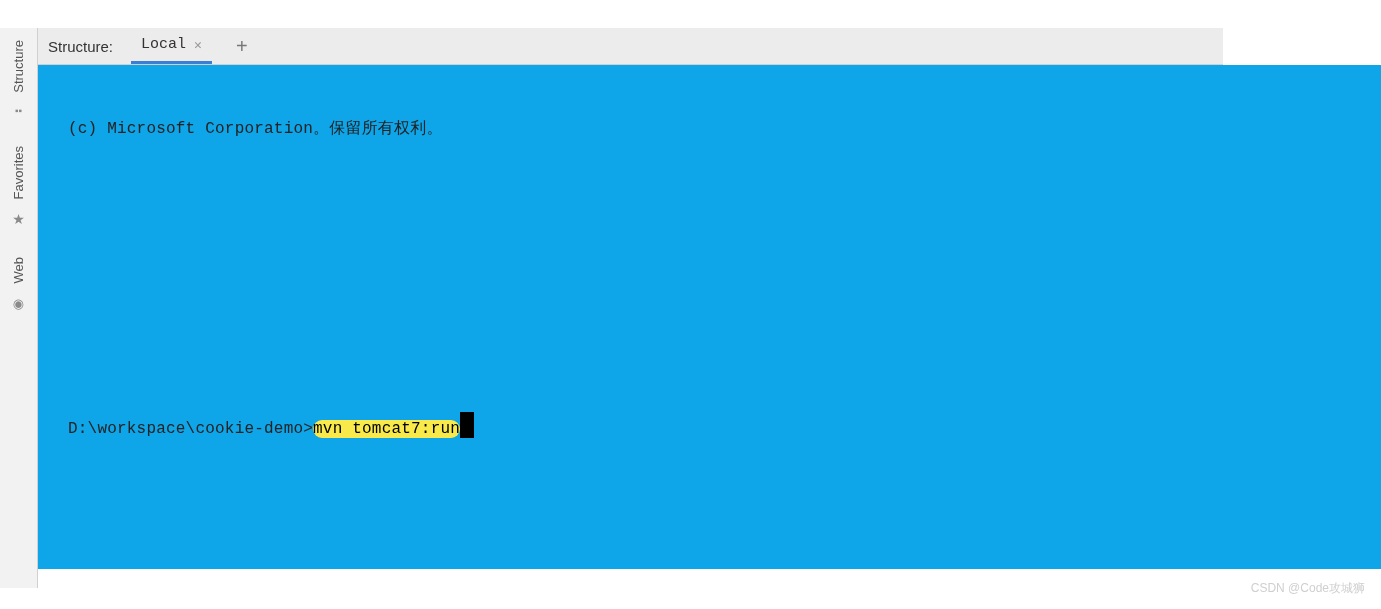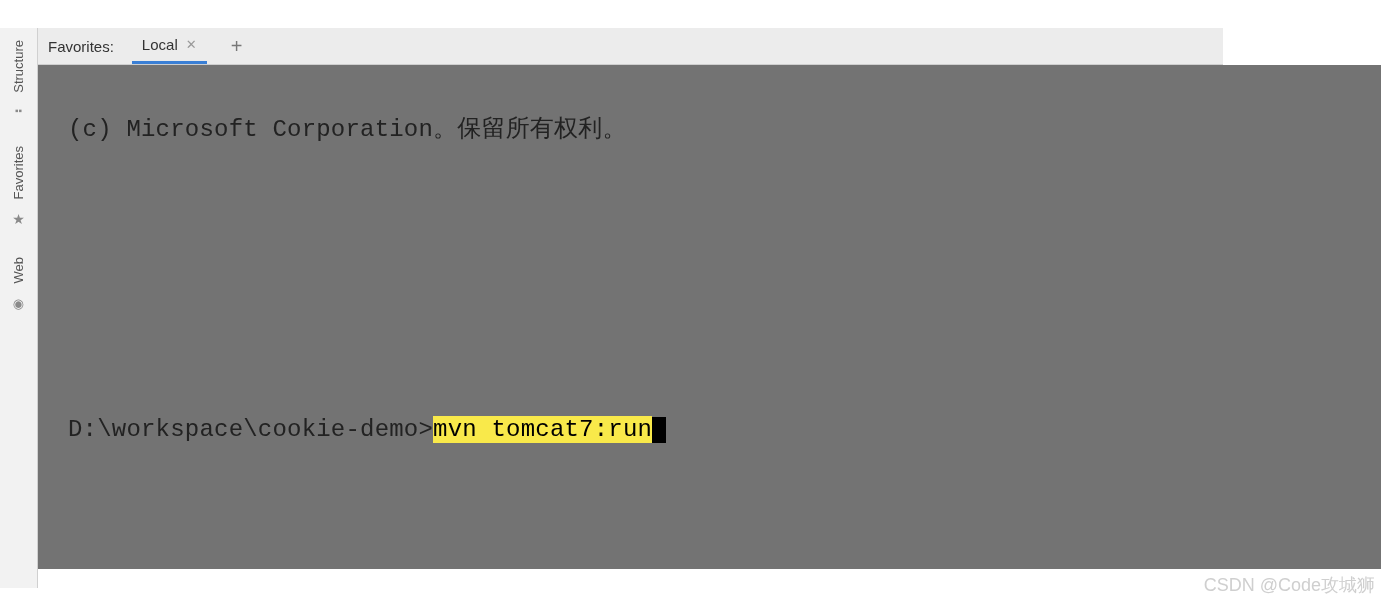--- a/index.html
+++ b/index.html
@@ -58,20 +58,21 @@
     }
     .tab {
       display: flex;
       align-items: center;
       font-size: 15px;
       color: #333;
       padding: 13px 10px;
       height: 100%;
       position: relative;
       cursor: pointer;
+      font-family: Liberation Mono, monospace;
     }
     .tab-active {
       border-bottom: 3px solid #3a7fd5;
     }
     .tab-close {
       margin-left: 8px;
       color: #999;
       font-size: 13px;
       cursor: pointer;
     }
@@ -81,48 +82,49 @@
       font-size: 20px;
       cursor: pointer;
       padding: 0 6px;
     }
     .console {
       position: absolute;
       left: 38px;
       top: 65px;
       right: 0;
       bottom: 40px;
-      background: #737373;
+      background: #0ea5e9;
       font-family: "Consolas", "Courier New", monospace;
-      font-size: 24px;
+      font-size: 16px;
       line-height: 37.5px;
       padding: 8px 0 0 30px;
       color: #222;
       white-space: pre;
       letter-spacing: 0.2px;
     }
     .console .line {
       min-height: 37.5px;
     }
     .console .highlight-yellow {
       background: #f9e94a;
       color: #000;
+      border-radius: 10px;
     }
     .console .black-block {
       display: inline-block;
       width: 14px;
       height: 26px;
       background: #000;
       vertical-align: text-bottom;
     }
     .watermark {
       position: absolute;
-      right: 6px;
+      right: 16px;
       bottom: 12px;
-      font-size: 18px;
+      font-size: 12px;
       color: #cfcfcf;
       font-family: "Segoe UI", Arial, sans-serif;
     }
   </style>
 </head>
 <body>
 
 <div class="sidebar">
   <div class="sidebar-item" style="margin-top:2px;">
     <span>Structure</span>
@@ -134,21 +136,21 @@
   </div>
   <div style="margin-top:-2px; margin-bottom:20px; font-size:14px; color:#8a8a8a; writing-mode:horizontal-tb;">★</div>
 
   <div class="sidebar-item">
     <span>Web</span>
   </div>
   <div style="margin-top:-2px; font-size:13px; color:#8a8a8a; writing-mode:horizontal-tb;">◉</div>
 </div>
 
 <div class="top-area">
-  <span class="terminal-label">Favorites:</span>
+  <span class="terminal-label">Structure:</span>
   <div class="tab tab-active">
     <span>Local</span>
     <span class="tab-close">✕</span>
   </div>
   <div class="tab-add">
     <span>+</span>
   </div>
 </div>
 
 <div class="console">

